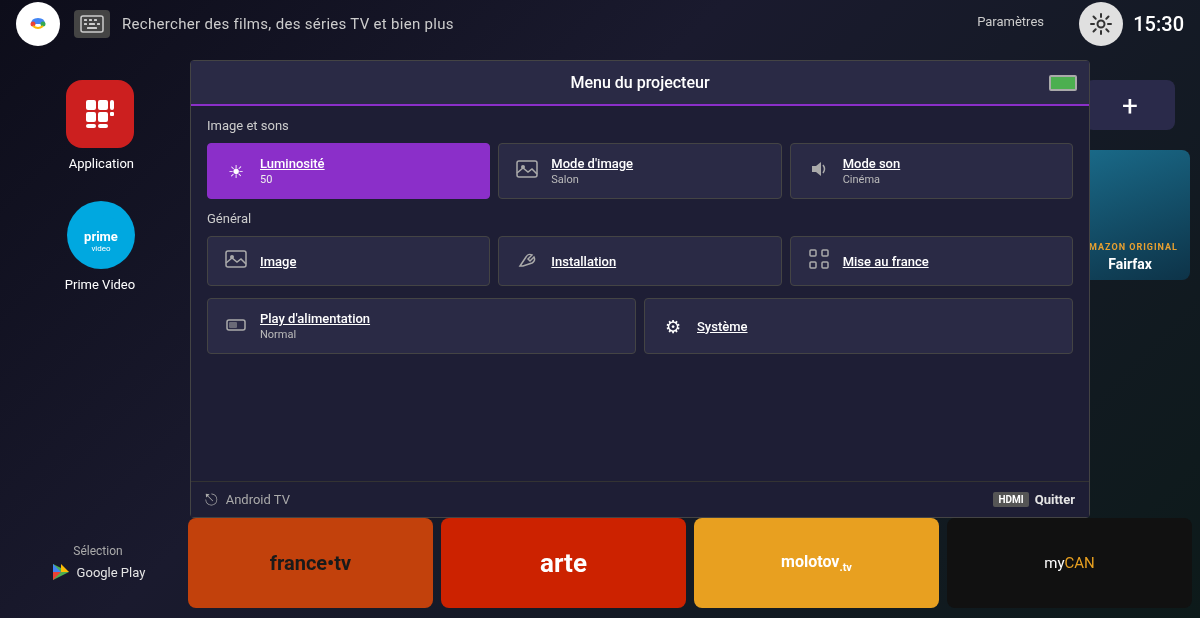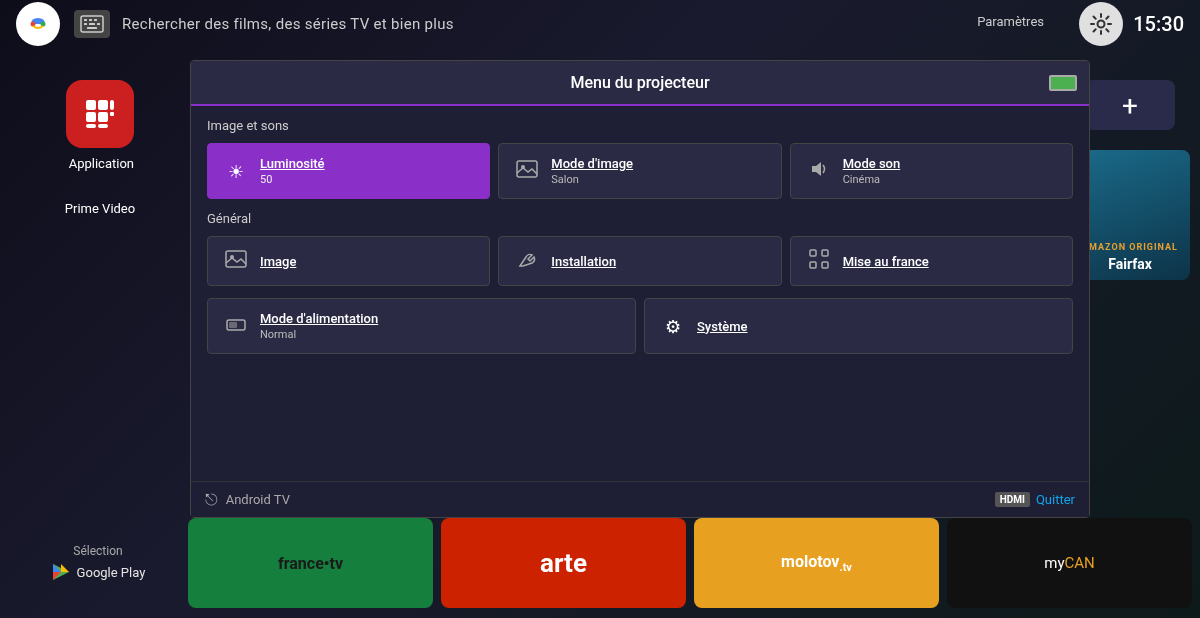--- a/index.html
+++ b/index.html
@@ -356,22 +356,23 @@
     .hdmi-badge {
       background: #555;
       color: white;
       font-size: 10px;
       padding: 2px 5px;
       border-radius: 2px;
       font-weight: bold;
     }
 
     .quit-label {
-      color: #0ea5e9;
+      color: #e5e5e5;
       font-size: 13px;
+      font-weight: bold;
     }
 
     
     .parametres-label {
       position: absolute;
       top: 14px;
       right: 156px;
       color: #ccc;
       font-size: 13px;
       z-index: 10;
@@ -431,20 +432,27 @@
         <rect x="16" y="16" width="10" height="10" rx="2" fill="white"></rect>
         <rect x="28" y="16" width="4" height="4" rx="1" fill="white"></rect>
         <rect x="4" y="28" width="10" height="4" rx="2" fill="white"></rect>
         <rect x="16" y="28" width="10" height="4" rx="2" fill="white"></rect>
       </svg>
     </div>
     <span class="app-label">Application</span>
   </div>
 
   <div class="app-icon-item">
+    <div class="app-icon-circle prime">
+      <svg width="44" height="44" viewBox="0 0 44 44">
+        <circle cx="22" cy="22" r="20" fill="#00a8e0"></circle>
+        <text x="22" y="28" text-anchor="middle" fill="white" font-size="13" font-weight="bold">prime</text>
+        <text x="22" y="38" text-anchor="middle" fill="white" font-size="8">video</text>
+      </svg>
+    </div>
     <span class="app-label">Prime Video</span>
   </div>
 </div>
 
 <div class="sidebar-right">
   <div class="add-btn">+</div>
   <div class="amazon-card">
     <div style="background: linear-gradient(160deg, #1a6b8a, #0d3348); width:100%; height:100%; display:flex; flex-direction:column; align-items:center; justify-content:flex-end; padding:8px;">
       <div style="color:#e8a030; font-size:9px; font-weight:bold; letter-spacing:1px; margin-bottom:4px;">AMAZON ORIGINAL</div>
       <div style="color:white; font-size:14px; font-weight:bold;">Fairfax</div>
@@ -540,21 +548,21 @@
 
     <div class="menu-grid" style="grid-template-columns: 1fr 1fr;">
       <div class="menu-item">
         <span class="menu-item-icon">
           <svg width="20" height="16" viewBox="0 0 20 16" fill="none">
             <rect x="1" y="3" width="18" height="10" rx="2" stroke="#aaa" stroke-width="1.5"></rect>
             <rect x="3" y="5" width="8" height="6" rx="1" fill="#aaa" opacity="0.5"></rect>
           </svg>
         </span>
         <div class="menu-item-text">
-          <div class="title">Mode d'alimentation</div>
+          <div class="title">Play d'alimentation</div>
           <div class="subtitle">Normal</div>
         </div>
       </div>
       <div class="menu-item">
         <span class="menu-item-icon">⚙</span>
         <div class="menu-item-text">
           <div class="title">Système</div>
         </div>
       </div>
     </div>
@@ -579,21 +587,21 @@
       <svg width="20" height="20" viewBox="0 0 20 20">
         <polygon points="2,2 18,10 2,18" fill="#4caf50"></polygon>
         <polygon points="2,2 10,10 2,10" fill="#4285f4"></polygon>
         <polygon points="2,10 10,10 2,18" fill="#ea4335"></polygon>
         <polygon points="10,10 18,10 10,2" fill="#fbbc04"></polygon>
       </svg>
       <span>Google Play</span>
     </div>
   </div>
   <div class="channel-cards">
-    <div class="channel-card france-tv" style="background:#15803d; color:#1a1a1a; font-size:16px; font-weight:bold;">
+    <div class="channel-card france-tv" style="background:#c2410c; color:#1a1a1a; font-size:20px; font-weight:bold;">
       <span>france•tv</span>
     </div>
     <div class="channel-card arte" style="background:#cc2200; color:#ffffff; font-size:26px; font-weight:bold;">
       <span>arte</span>
     </div>
     <div class="channel-card molotov" style="background:#e8a020; color:#ffffff; font-size:16px; font-weight:bold;">
       <span>molotov<sub style="font-size:11px;">.tv</sub></span>
     </div>
     <div class="channel-card mycanal" style="background:#111111; color:#ffffff; font-size:15px; font-weight:normal;">
       <span>my<span style="color:#e8a020;">CAN</span></span>

